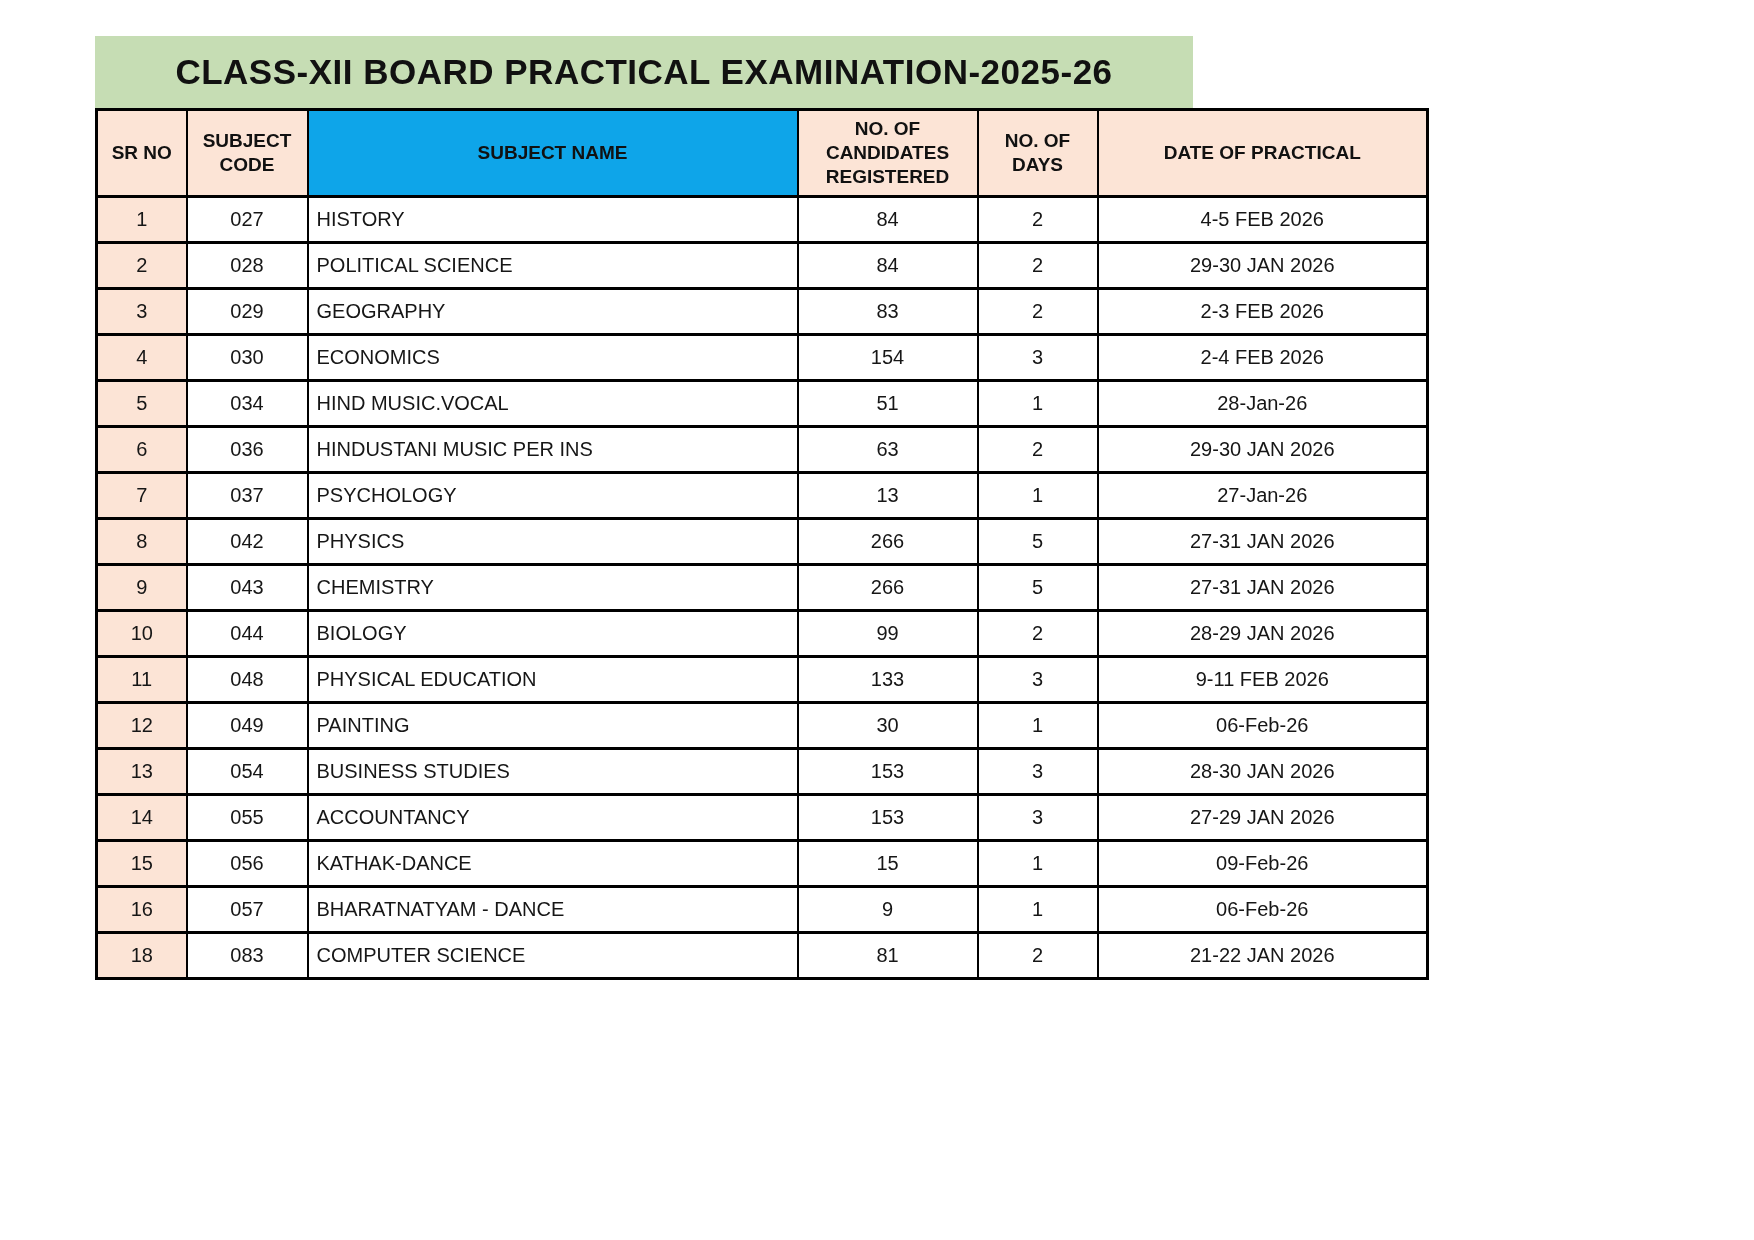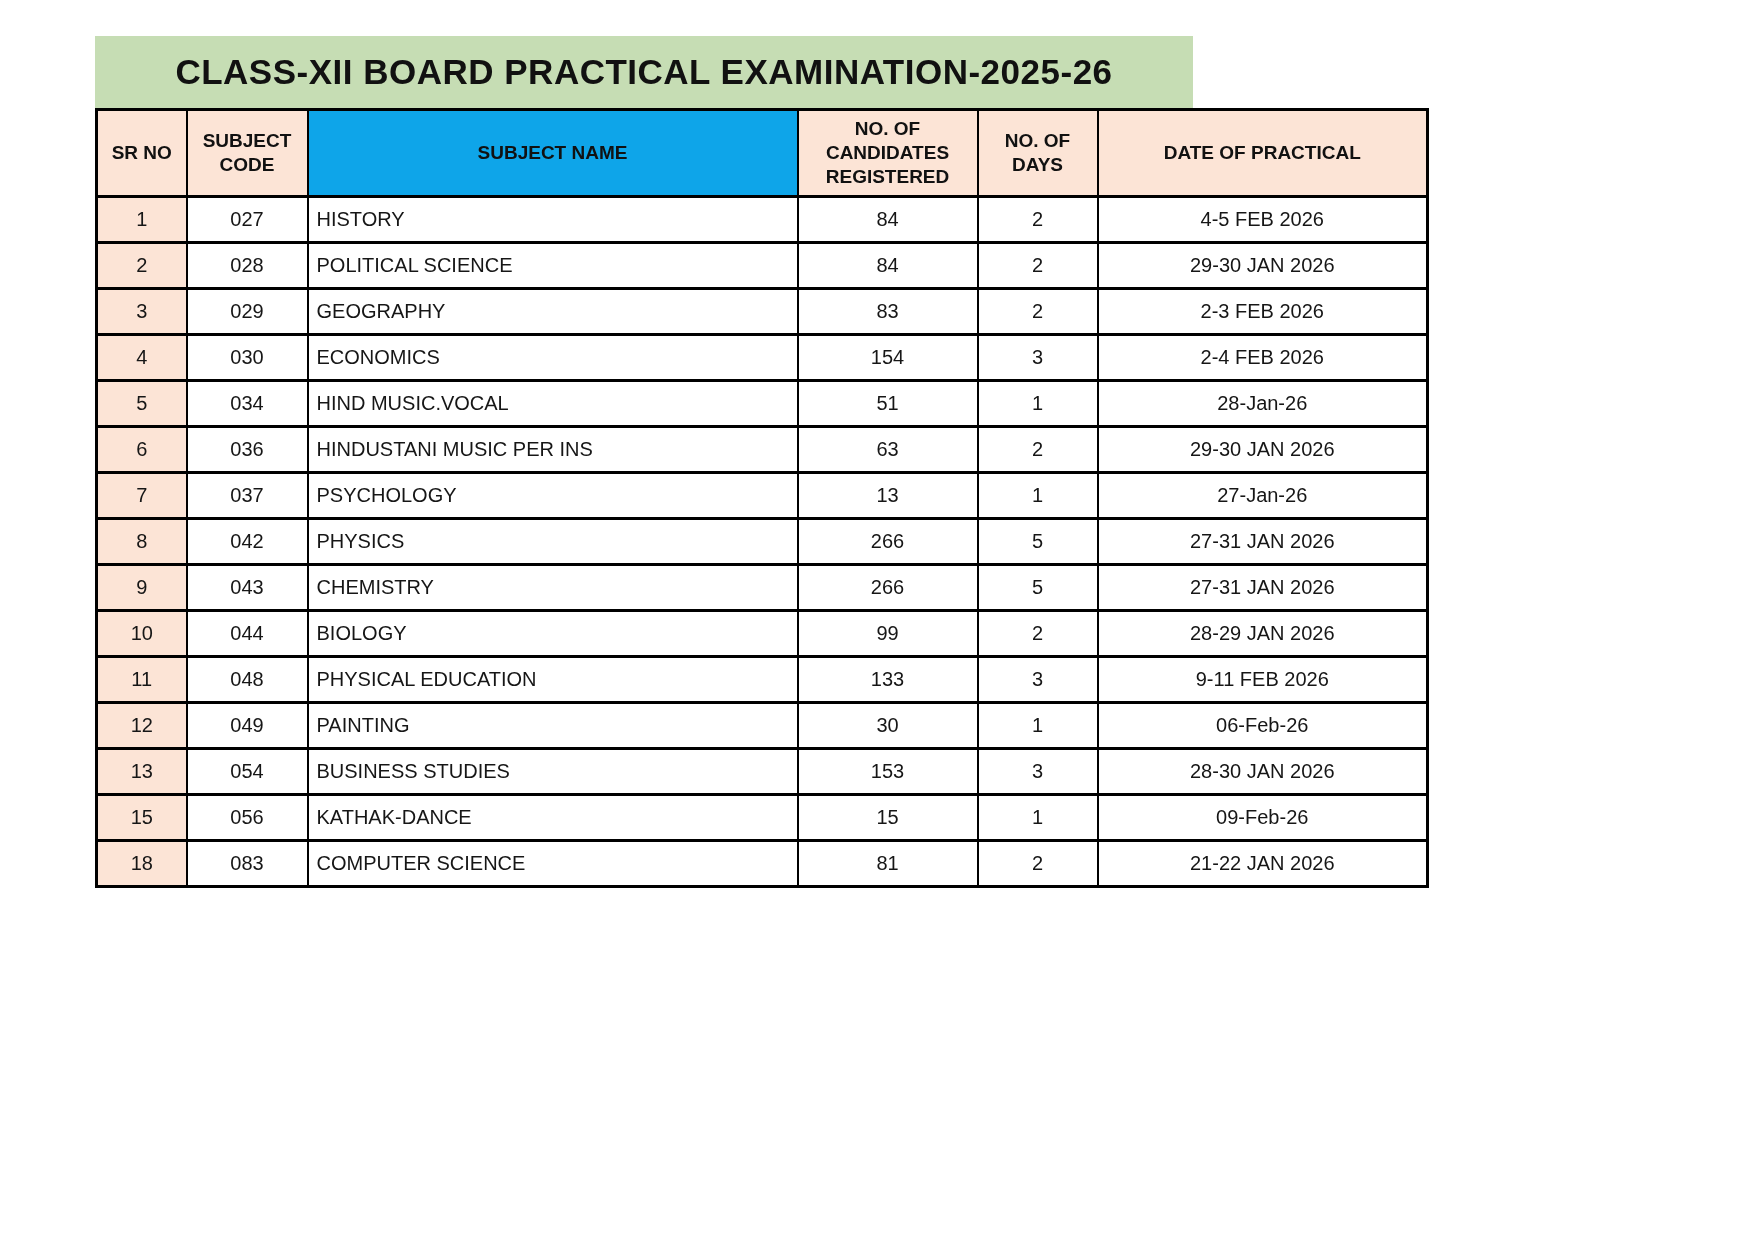--- a/index.html
+++ b/index.html
@@ -198,26 +198,42 @@
         </tr>
         <tr>
           <td class="c-sr" style="background: rgb(252, 228, 214);">13</td>
           <td>054</td>
           <td class="c-name">BUSINESS STUDIES</td>
           <td>153</td>
           <td>3</td>
           <td>28-30 JAN 2026</td>
         </tr>
         <tr>
+          <td class="c-sr" style="background: rgb(252, 228, 214);">14</td>
+          <td>055</td>
+          <td class="c-name">ACCOUNTANCY</td>
+          <td>153</td>
+          <td>3</td>
+          <td>27-29 JAN 2026</td>
+        </tr>
+        <tr>
           <td class="c-sr" style="background: rgb(252, 228, 214);">15</td>
           <td>056</td>
           <td class="c-name">KATHAK-DANCE</td>
           <td>15</td>
           <td>1</td>
           <td>09-Feb-26</td>
+        </tr>
+        <tr>
+          <td class="c-sr" style="background: rgb(252, 228, 214);">16</td>
+          <td>057</td>
+          <td class="c-name">BHARATNATYAM - DANCE</td>
+          <td>9</td>
+          <td>1</td>
+          <td>06-Feb-26</td>
         </tr>
         <tr>
           <td class="c-sr" style="background: rgb(252, 228, 214);">18</td>
           <td>083</td>
           <td class="c-name">COMPUTER SCIENCE</td>
           <td>81</td>
           <td>2</td>
           <td>21-22 JAN 2026</td>
         </tr>
       </tbody>

